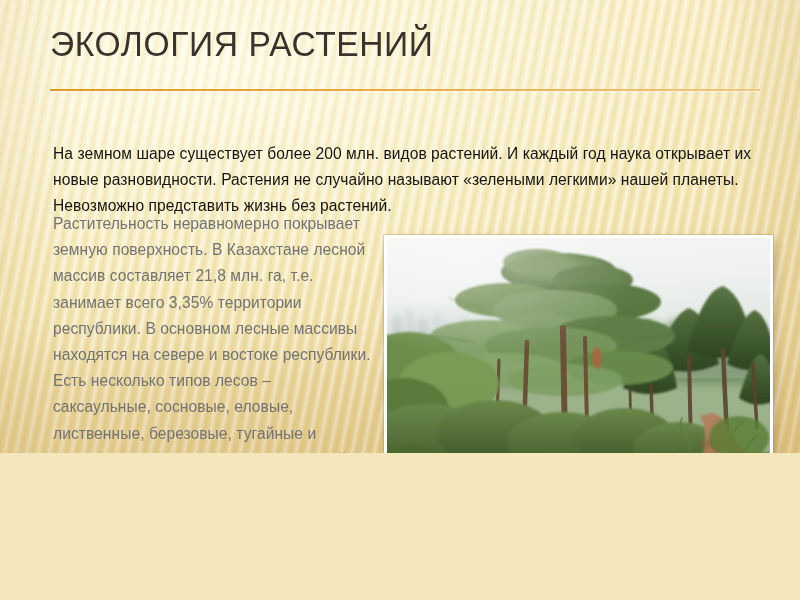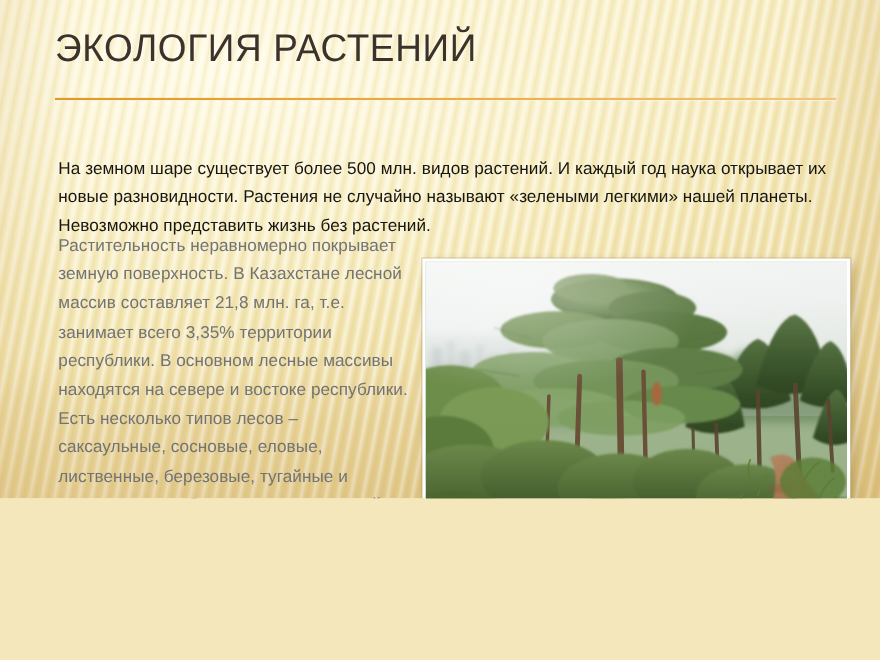--- a/index.html
+++ b/index.html
@@ -174,21 +174,21 @@
 
   <div class="bg-wash"></div>
   <div class="bg-stripes"></div>
   <div class="bg-edge-shade"></div>
 
   <div class="title-zone">
     <h1 class="slide-title">ЭКОЛОГИЯ РАСТЕНИЙ</h1>
   </div>
   <div class="title-rule"></div>
 
-  <p class="para-top">На земном шаре существует более 500 млн. видов растений. И каждый год наука открывает их новые разновидности. Растения не случайно называют «зелеными легкими» нашей планеты. Невозможно представить жизнь без растений.</p>
+  <p class="para-top">На земном шаре существует более 200 млн. видов растений. И каждый год наука открывает их новые разновидности. Растения не случайно называют «зелеными легкими» нашей планеты. Невозможно представить жизнь без растений.</p>
 
   <p class="para-left">Растительность неравномерно покрывает земную поверхность. В Казахстане лесной массив составляет 21,8 млн. га, т.е. занимает всего 3,35% территории республики. В основном лесные массивы находятся на севере и востоке республики. Есть несколько типов лесов – саксаульные, сосновые, еловые, лиственные, березовые, тугайные и кустарниковые. С каждым годом лесной фонд на земном шаре уменьшается. Растительность и леса покрывают 62 млн. км2 всей суши.</p>
 
   <div class="photo-frame">
     <div class="photo">
       <svg viewBox="0 0 383 287" preserveAspectRatio="none">
         <defs>
           <linearGradient id="sky" x1="0" y1="0" x2="0.25" y2="1">
             <stop offset="0%" stop-color="#F4F6F4"></stop>
             <stop offset="45%" stop-color="#EDF0EE"></stop>

